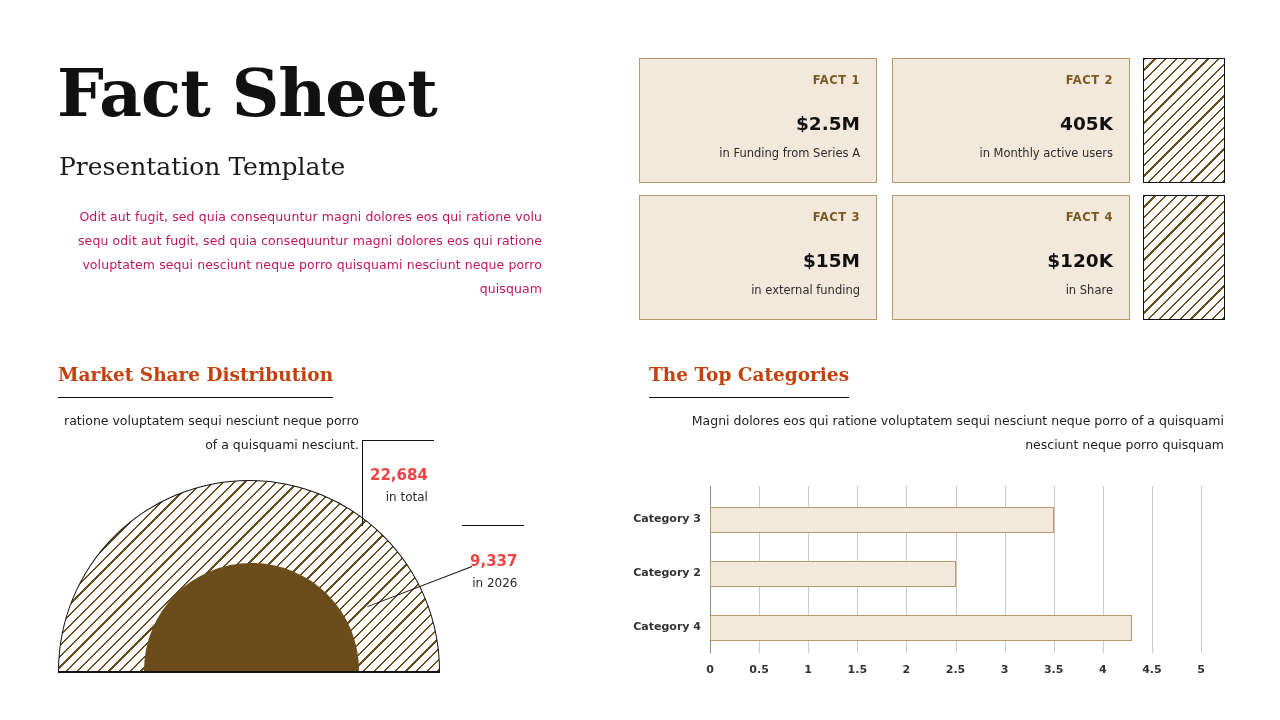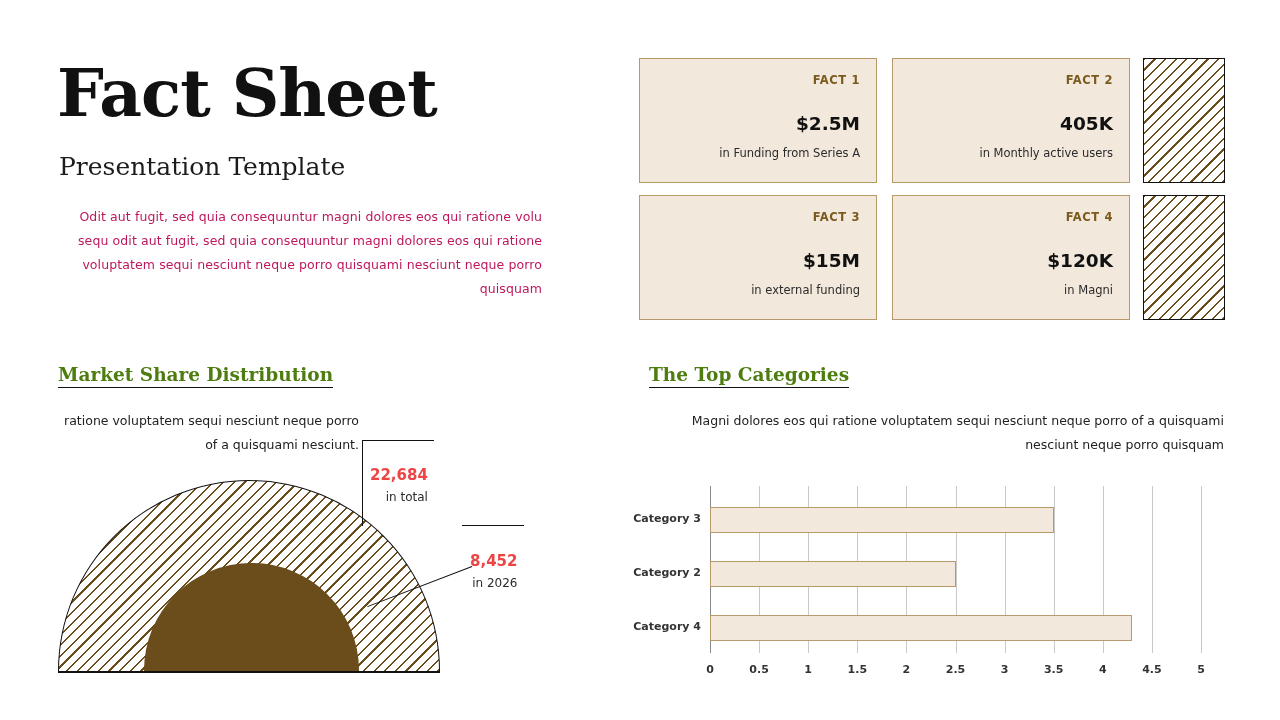--- a/index.html
+++ b/index.html
@@ -49,24 +49,24 @@
     font-size: 12.5px;
     line-height: 24px;
     color: #be185d;
     letter-spacing: 0.1px;
   }
 
   .section-head {
     font-family: "DejaVu Serif", serif;
     font-weight: bold;
     font-size: 18.5px;
-    color: #4d7c0f;
+    color: #c2410c;
     border-bottom: 1.6px solid #111111;
     display: inline-block;
-    padding-bottom: 2px;
+    padding-bottom: 12px;
   }
   .head-left {
     position: absolute;
     left: 58px;
     top: 364px;
   }
   .head-right {
     position: absolute;
     left: 649px;
     top: 364px;
@@ -303,21 +303,21 @@
 
     <div class="fact-card fc3">
       <div class="label">FACT 3</div>
       <div class="value">$15M</div>
       <div class="desc">in external funding</div>
     </div>
 
     <div class="fact-card fc4">
       <div class="label">FACT 4</div>
       <div class="value">$120K</div>
-      <div class="desc">in Magni</div>
+      <div class="desc">in Share</div>
     </div>
 
     <div class="hatch-block hb1"></div>
     <div class="hatch-block hb2"></div>
   </div>
 
   <div class="head-left">
     <div class="section-head">Market Share Distribution</div>
   </div>
   <div class="blurb-left">ratione voluptatem sequi nesciunt neque porro of a quisquami nesciunt.</div>
@@ -332,21 +332,21 @@
   <div class="leader lead-h1"></div>
   <div class="leader lead-d2"></div>
   <div class="leader lead-h2"></div>
 
   <div class="callout callout-total">
     <div class="big">22,684</div>
     <div class="small">in total</div>
   </div>
 
   <div class="callout callout-2026">
-    <div class="big">8,452</div>
+    <div class="big">9,337</div>
     <div class="small">in 2026</div>
   </div>
 
   <div class="head-right">
     <div class="section-head">The Top Categories</div>
   </div>
   <div class="blurb-right">Magni dolores eos qui ratione voluptatem sequi nesciunt neque porro of a quisquami nesciunt neque porro quisquam</div>
 
   <div class="barchart">
     <div class="bc-grid" id="bc-grid">

